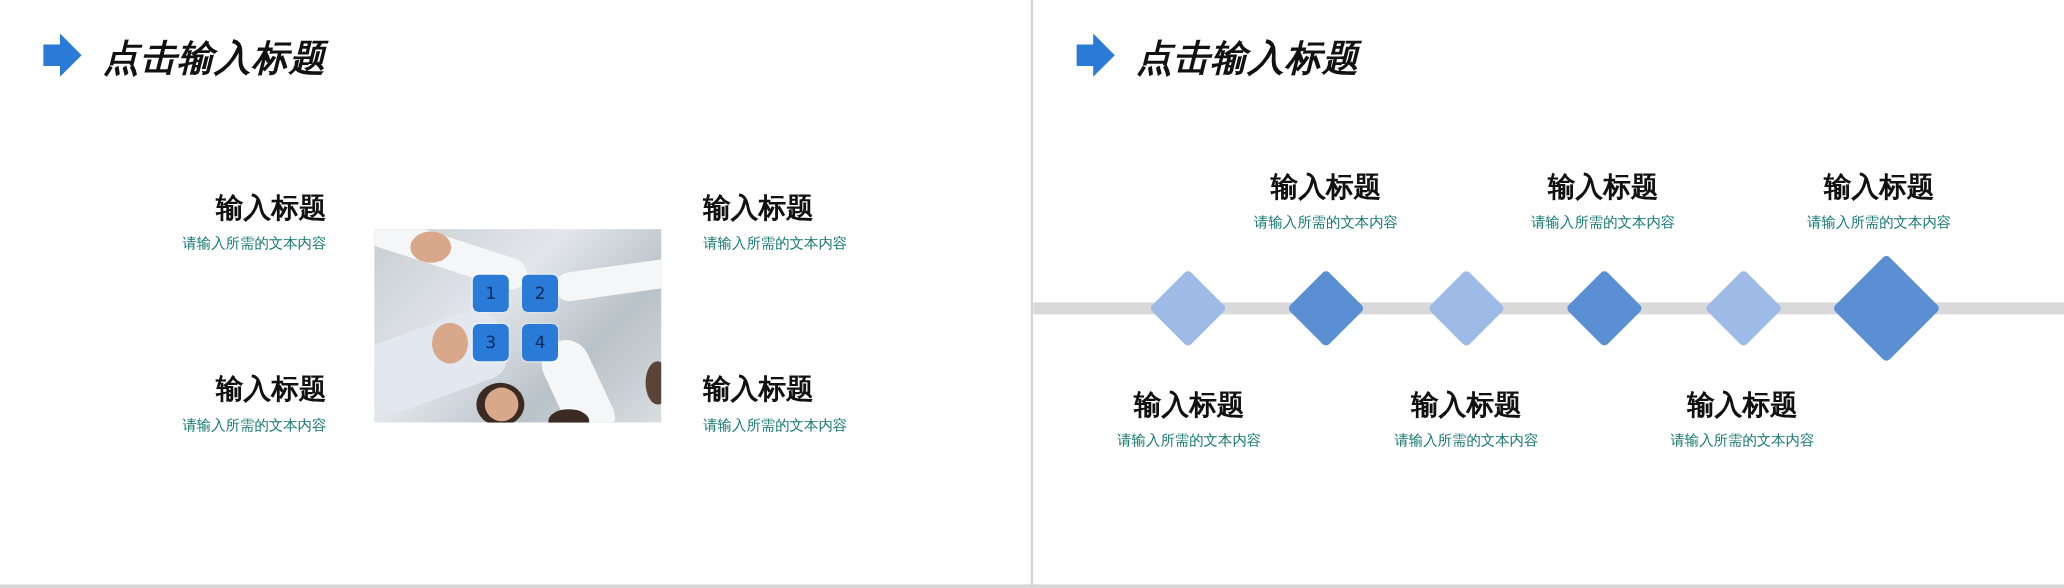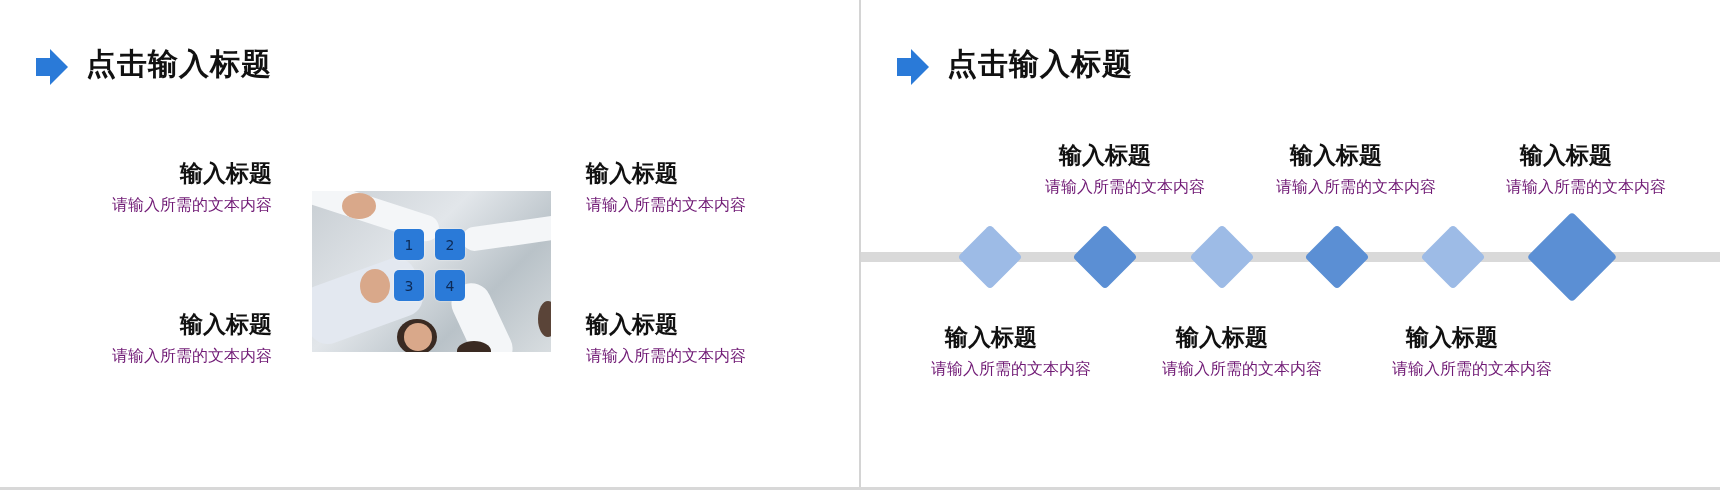--- a/index.html
+++ b/index.html
@@ -7,27 +7,27 @@
       width:1720px; height:490px; position:relative; overflow:hidden;
       background:#ffffff;
       font-family:"DejaVu Sans", "Liberation Sans", sans-serif;
     }
     .slide { position:absolute; top:0; height:487px; background:#fff; overflow:hidden; }
     .slide-left { left:0; width:860px; }
     .slide-right { left:861px; width:859px; }
     .divider { position:absolute; left:859px; top:0; width:2px; height:490px; background:#d4d4d4; }
     .bottom-bar { position:absolute; left:0; bottom:0; width:1720px; height:3px; background:#d8d8d8; }
 
-    .header { position:absolute; top:44px; left:36px; display:flex; align-items:flex-end; }
+    .header { position:absolute; top:28px; left:36px; display:flex; align-items:flex-start;font-style:italic; }
     .arrow-icon { width:34px; height:36px; }
     .title { margin-left:16px; font-size:30px; font-weight:bold; color:#111; letter-spacing:1px; }
 
     .block { position:absolute; }
     .block .h { font-size:23px; font-weight:bold; color:#111; white-space:nowrap; }
-    .block .d { font-size:16px; color:#701a75; margin-top:6px; white-space:nowrap; }
+    .block .d { font-size:12px; color:#0f766e; margin-top:6px; white-space:nowrap; }
     .right-align { text-align:right; }
     .center-align { text-align:center; }
 
     .photo {
       position:absolute; left:312px; top:191px; width:239px; height:161px;
       background:linear-gradient(135deg,#c8ced3 0%,#e2e6ea 40%,#b9c2c8 70%,#d8dde0 100%);
       overflow:hidden;
     }
     .photo .arm { position:absolute; background:#f4f6f8; border-radius:20px; }
     .photo .face { position:absolute; background:#d9a88a; border-radius:50%; }

